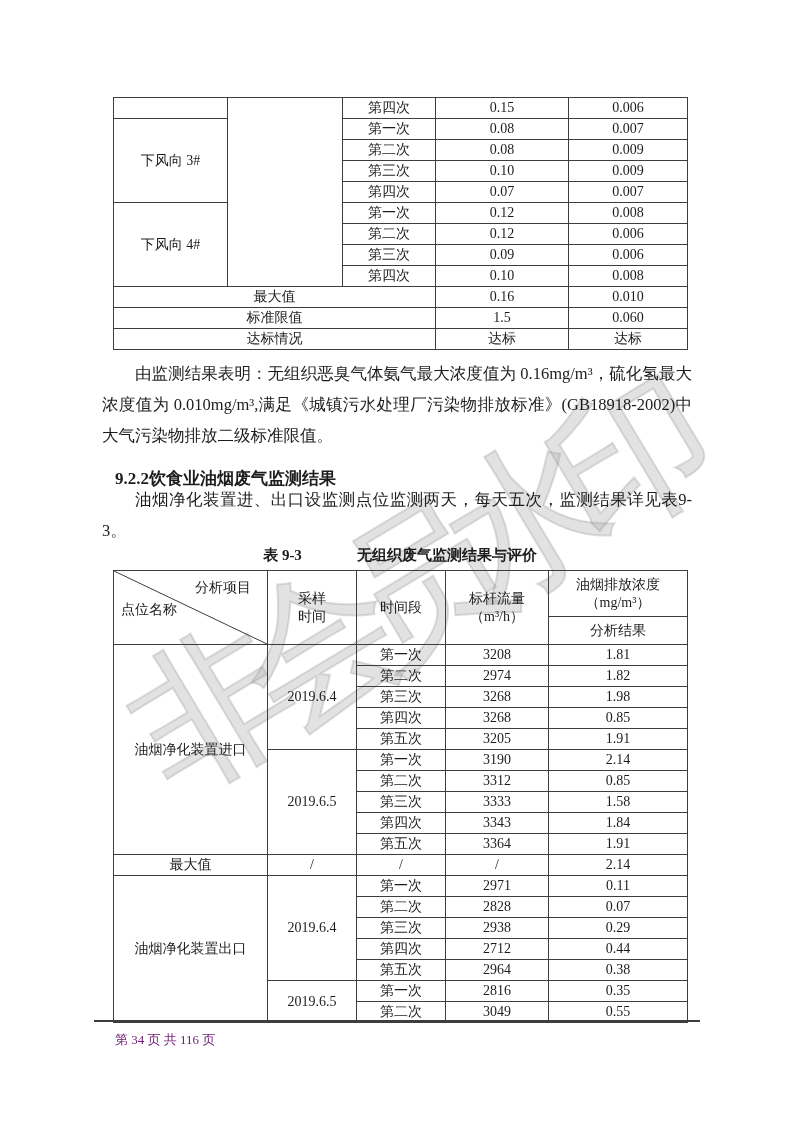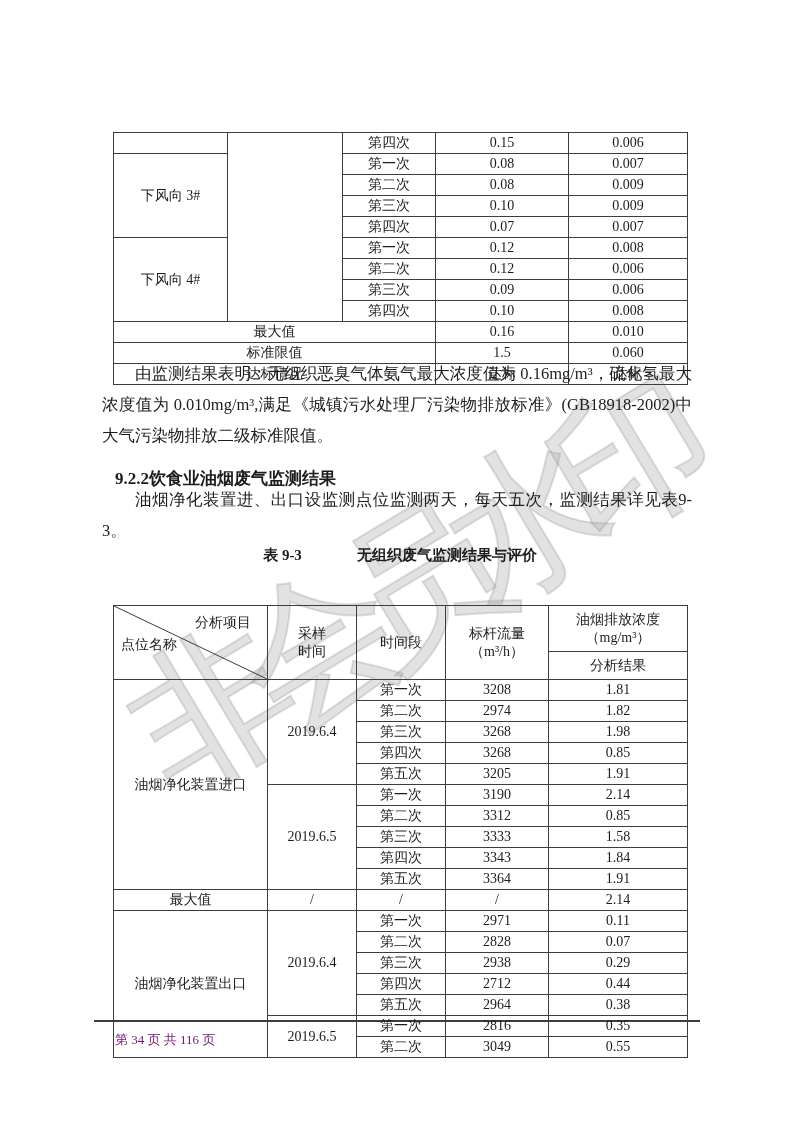--- a/index.html
+++ b/index.html
@@ -22,21 +22,21 @@
     letter-spacing:-36px;
     white-space:nowrap;
     color:rgba(186,186,186,0.42);
     -webkit-text-stroke:2px rgba(150,150,150,0.30);
     z-index:0;
     pointer-events:none;
   }
   .content{position:absolute;left:0;top:0;width:793px;height:1122px;z-index:1;}
 
   
-  .tbl{border-collapse:collapse;table-layout:fixed;background:transparent;margin-top:35px;}
+  .tbl{border-collapse:collapse;table-layout:fixed;background:transparent;}
   .tbl td,.tbl th{
     border:1px solid #3d3d3d;
     text-align:center;vertical-align:middle;
     padding:0;
     font-size:14px;line-height:18px;
     font-weight:normal;
     white-space:pre-line;
     overflow:hidden;
   }
   .tbl-top{position:absolute;left:113px;top:97px;width:574px;}

